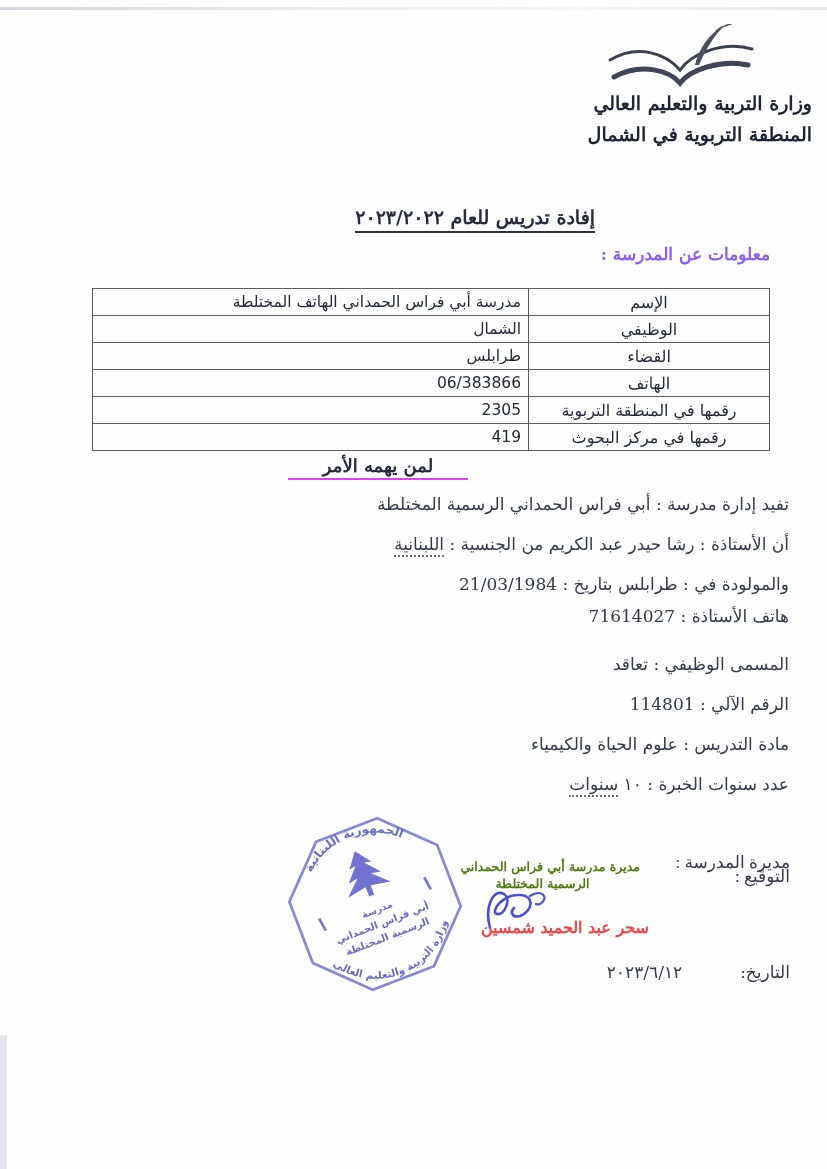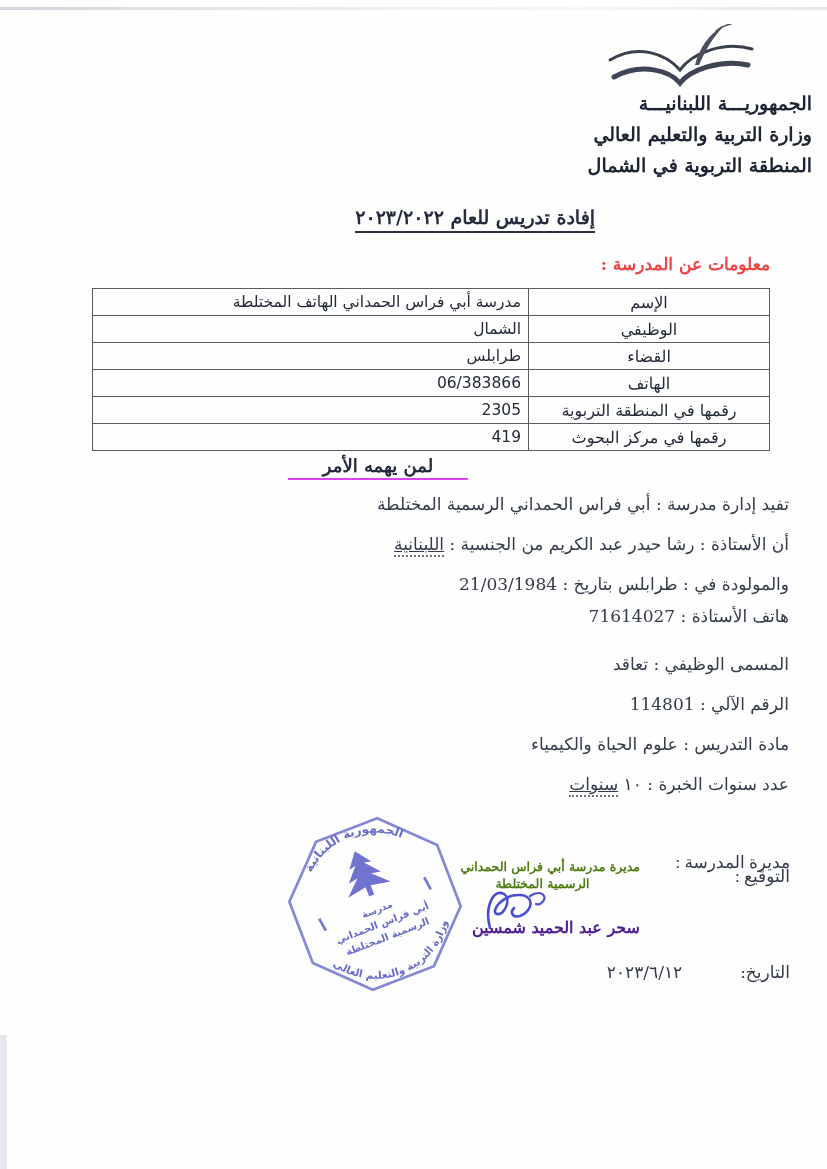--- a/index.html
+++ b/index.html
@@ -14,41 +14,41 @@
   .edge-left{position:absolute;left:0;top:1035px;width:7px;height:134px;background:#e6e6ee;}
 
   
   .logo{position:absolute;left:598px;top:24px;width:165px;height:72px;}
   .letterhead{position:absolute;top:88px;right:15px;width:345px;
     text-align:right;font-weight:bold;font-size:19px;line-height:31px;color:#1d2433;}
 
   
   .doc-title{position:absolute;top:206px;right:232px;font-size:19px;font-weight:bold;
     color:#242b3c;border-bottom:2px solid #2a3140;padding-bottom:3px;}
-  .section-label{position:absolute;top:254px;right:57px;font-size:17px;font-weight:bold;color:#ef4444;}
+  .section-label{position:absolute;top:244px;right:57px;font-size:17px;font-weight:bold;color:#8b5cf6;}
 
   
   .info-table{position:absolute;top:288px;left:92px;width:678px;border-collapse:collapse;
     font-size:16px;color:#222a38;}
   .info-table td{border:1px solid #5a5a60;height:26px;padding:0 7px;}
   .info-table td.lbl{width:226px;text-align:center;}
   .info-table td.val{text-align:right;font-family:"DejaVu Sans","Liberation Sans",sans-serif;font-size:15.5px;}
 
   
   .subject-heading{position:absolute;top:455px;left:288px;width:180px;text-align:center;
     font-size:18px;font-weight:bold;color:#242b3c;border-bottom:2px solid #d946ef;padding-bottom:2px;}
   .body-line{position:absolute;right:38px;font-size:17px;color:#333b4a;white-space:nowrap;}
-  .dotted{border-bottom:2px dotted #6a7080;padding-bottom:1px;text-decoration:underline;}
+  .dotted{border-bottom:2px dotted #6a7080;padding-bottom:1px;}
 
   
   .f-label{position:absolute;right:37px;font-size:17px;color:#333b4a;font-family:Liberation Serif, serif;}
   .stamp-text{position:absolute;top:858px;right:187px;width:195px;color:#4d7c0f;
     font-size:12.5px;font-weight:bold;line-height:17px;text-align:right;}
   .stamp-text .l2{text-align:center;}
-  .sig-name{position:absolute;top:918px;right:187px;color:#4c1d95;font-size:16px;font-weight:bold;}
+  .sig-name{position:absolute;top:918px;right:178px;color:#ef4444;font-size:16px;font-weight:bold;}
   .sig-svg{position:absolute;left:480px;top:882px;width:108px;height:55px;}
   .seal{position:absolute;left:282px;top:813px;width:186px;height:182px;transform:rotate(-21deg);opacity:.92;}
   .date-row{position:absolute;top:962px;right:37px;display:flex;flex-direction:row;gap:58px;
     font-size:17px;color:#333b4a;}
 </style>
 </head>
 <body>
 
 <div class="page">
   <div class="edge-top"></div>
@@ -57,21 +57,20 @@
   <div class="logo">
     <svg width="165" height="72" viewBox="0 0 165 72" fill="none" xmlns="http://www.w3.org/2000/svg">
       <path d="M12,36 C40,19 68,30 82,46 C94,29 126,17 154,25" stroke="#3a4050" stroke-width="3" stroke-linecap="round"></path>
       <path d="M16,53 C44,38 72,47 82,59 C92,46 122,35 150,41" stroke="#3f4556" stroke-width="5" stroke-linecap="round"></path>
       <path d="M97,41 C101,25 111,9 125,3 C115,13 107,27 101,41 Z" fill="#4a5060"></path>
       <path d="M118,7 C123,3 128,1 133,0" stroke="#4a5060" stroke-width="1.6" stroke-linecap="round"></path>
     </svg>
   </div>
 
   <div class="letterhead">
-    <div>الجمهوريـــة اللبنانيـــة</div>
     <div>وزارة التربية والتعليم العالي</div>
     <div>المنطقة التربوية في الشمال</div>
   </div>
 
   <div class="doc-title">إفادة تدريس للعام ٢٠٢٣/٢٠٢٢</div>
 
   <div class="section-label">معلومات عن المدرسة :</div>
 
   <table class="info-table">
     <tbody>

